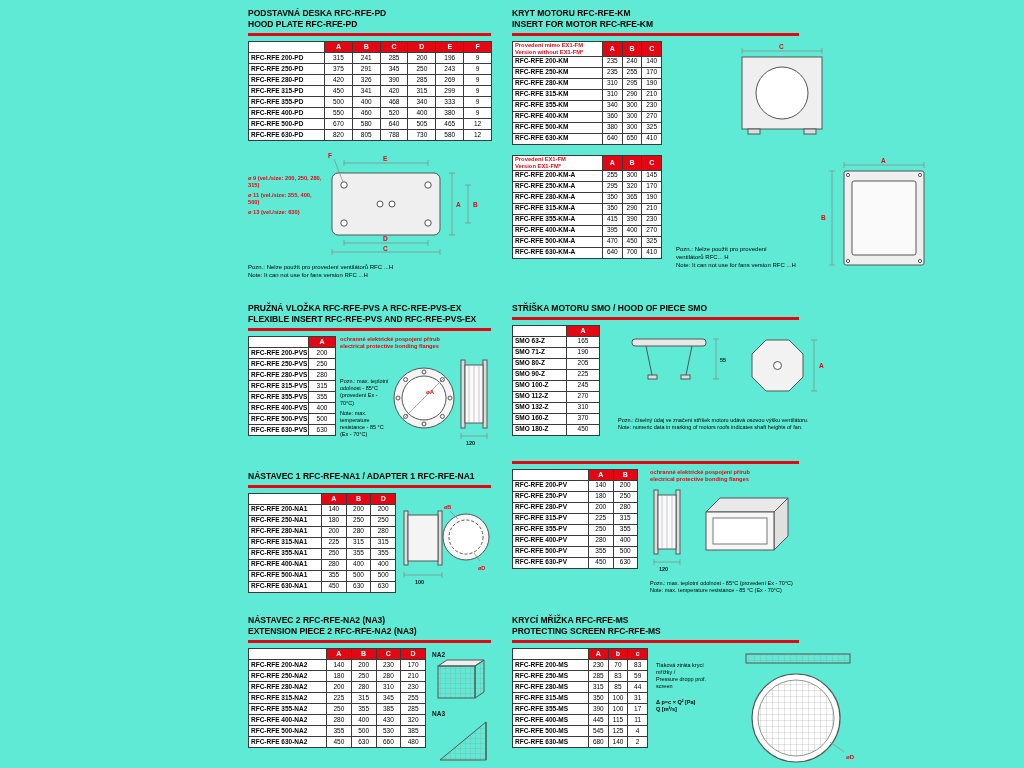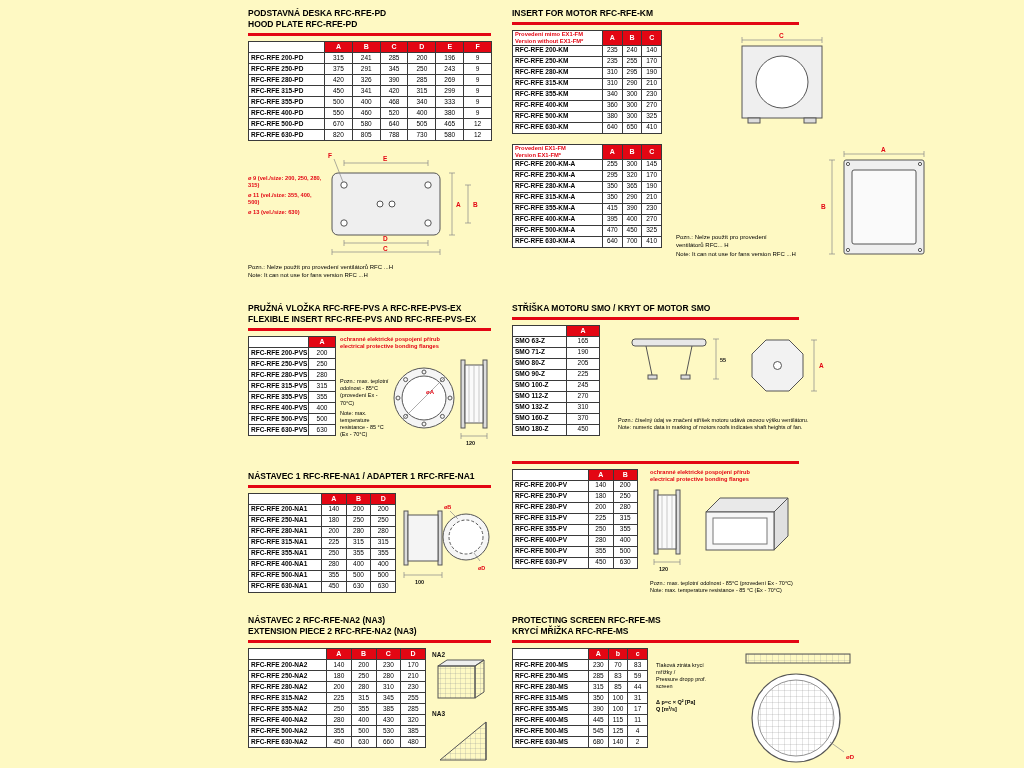--- a/index.html
+++ b/index.html
@@ -1,17 +1,17 @@
 <!DOCTYPE html>
 <html><head>
 <meta charset="utf-8">
 <style>
   * { margin:0; padding:0; box-sizing:border-box; }
   html,body { width:1024px; height:768px; background:#fff; font-family:"Liberation Sans",sans-serif; }
-  .page { position:relative; width:1024px; height:768px; background:#fef9c3; overflow:hidden; color:#000; }
+  .page { position:relative; width:1024px; height:768px; background:#5eead4; overflow:hidden; color:#000; }
   .sec { position:absolute; }
   .title { font-weight:700; font-size:8.5px; line-height:1.32; color:#000; }
   .rule { height:2.5px; background:#e30613; margin:3px 0 5px 0; }
   .w-left { width:243px; } .w-right { width:287px; }
 
   table.dt { border-collapse:collapse; table-layout:fixed; background:#fff; }
   .dt th,.dt td { border:1px solid #3a3a3a; font-size:6.5px; height:11px; padding:0 2px;
                   text-align:center; vertical-align:middle; line-height:1.05; overflow:hidden; }
   .dt th.colhead { background:#e30613; color:#fff; font-weight:700; font-size:7px; }
   .dt th.corner { background:#fff; text-align:left; vertical-align:middle; }
@@ -175,20 +175,21 @@
         <text class="dim" font-size="6.5" x="61" y="99.5">C</text>
       </svg>
     </div>
     <div class="note" style="margin-top:6px">
       <div>Pozn.: Nelze použít pro provedení ventilátorů RFC ...H</div>
       <div>Note: It can not use for fans version RFC ...H</div>
     </div>
   </section>
 
   <section class="sec" style="left:512px;top:8px;width:500px;height:287px">
+    <div class="title">KRYT MOTORU RFC-RFE-KM</div>
     <div class="title">INSERT FOR MOTOR RFC-RFE-KM</div>
     <div class="rule w-right"></div>
     <div class="row">
       <table class="dt t-km">
           <thead>
             <tr>
               <th class="corner">
                 <div class="c1">Provedení mimo EX1-FM</div>
                 <div class="c2">Version without EX1-FM*</div>
               </th>
@@ -438,21 +439,21 @@
                 <line x1="30" y1="81" x2="30" y2="87"></line>
             </g>
             <text class="dimk" font-size="5.5" x="9" y="93">120</text>
           </svg>
         </div>
       </div>
     </div>
   </section>
 
   <section class="sec" style="left:512px;top:303px;width:500px;height:148px">
-    <div class="title">STŘÍŠKA MOTORU SMO / KRYT OF MOTOR SMO</div>
+    <div class="title">STŘÍŠKA MOTORU SMO / HOOD OF PIECE SMO</div>
     <div class="title"></div>
     <div class="rule w-right"></div>
     <div class="row">
       <table class="dt t-smo">
           <thead>
             <tr>
               <th class="corner"></th>
               <th class="colhead">A</th>
             </tr>
           </thead>
@@ -796,22 +797,22 @@
         <text class="lblk" font-size="6.5" x="2" y="68">NA3</text>
         <g stroke="#555" stroke-width="1">
           <polygon points="10,112 56,112 56,74" fill="url(#g-na2)"></polygon>
           <line x1="56" y1="74" x2="56" y2="112"></line>
         </g>
       </svg>
     </div>
   </section>
 
   <section class="sec" style="left:512px;top:615px;width:500px;height:150px">
+    <div class="title">KRYCÍ MŘÍŽKA RFC-RFE-MS</div>
     <div class="title">PROTECTING SCREEN RFC-RFE-MS</div>
-    <div class="title">KRYCÍ MŘÍŽKA RFC-RFE-MS</div>
     <div class="rule w-right"></div>
     <div class="row">
       <table class="dt t-ms">
           <thead>
             <tr>
               <th class="corner"></th>
               <th class="colhead">A</th>
               <th class="colhead">b</th>
               <th class="colhead">c</th>
             </tr>

